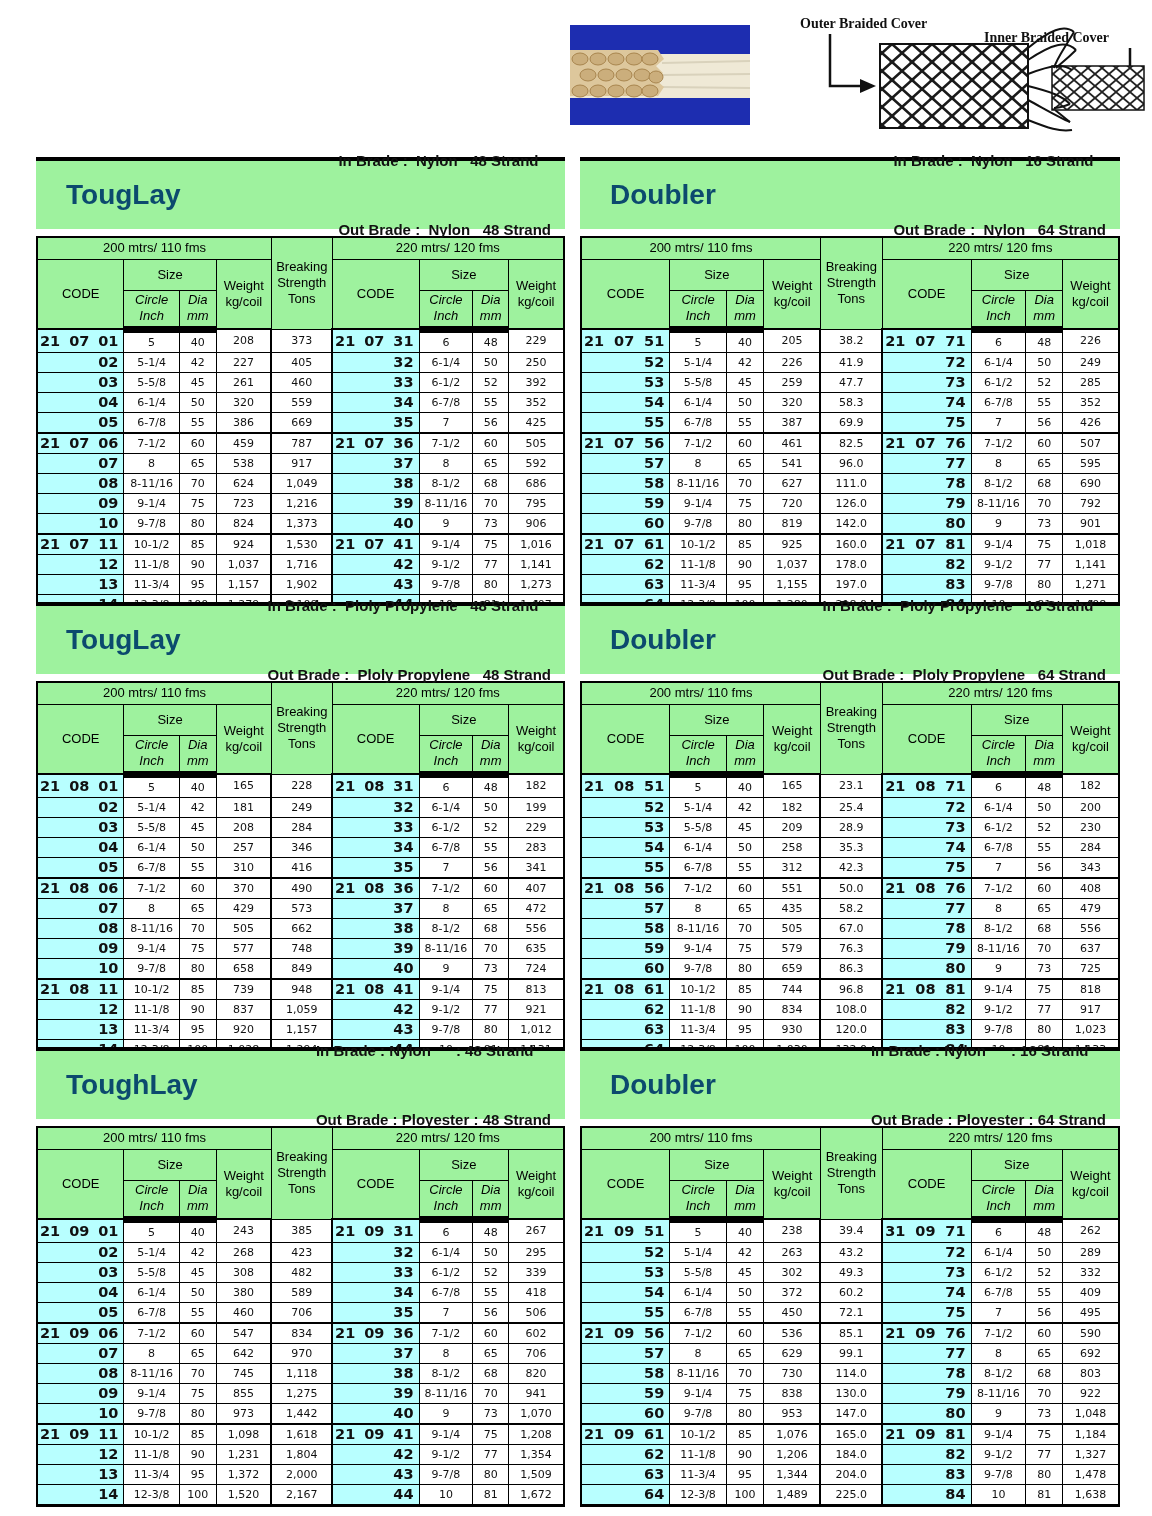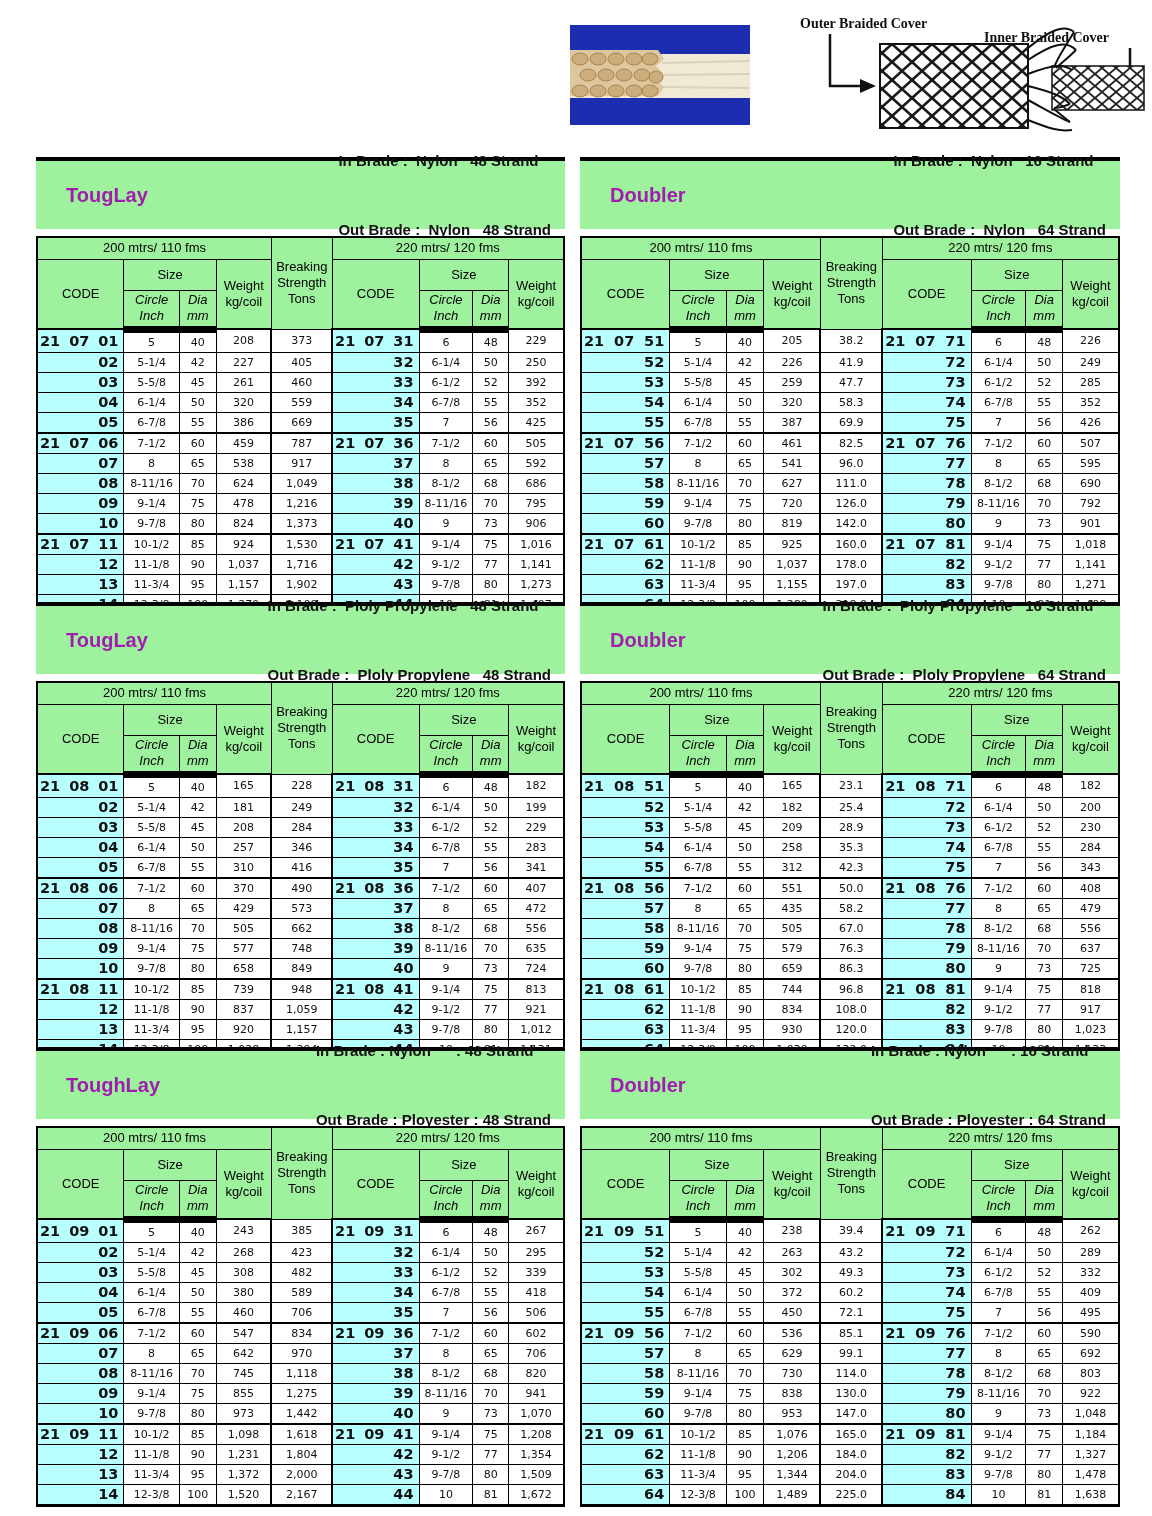--- a/index.html
+++ b/index.html
@@ -34,21 +34,21 @@
   .block{width:100%;}
   .band{
     border-top:4px solid #000;
     background:var(--green);
     height:68px;
     display:flex;align-items:center;
     margin-bottom:7px;
   }
   .band-title{
     margin-left:30px;
-    font-size:20px;font-weight:bold;color:#a21caf;
+    font-size:28px;font-weight:bold;color:#0c4a6e;
   }
   .band-specs{
     margin-left:auto;margin-right:14px;
     font-size:15px;font-weight:bold;color:#111;
     line-height:1.55;white-space:pre;
   }
   table.spec{
     width:100%;
     border-collapse:collapse;
     table-layout:fixed;
@@ -313,21 +313,21 @@
               <td class="tons">1,049</td>
               <td class="code">38</td>
               <td>8-1/2</td>
               <td>68</td>
               <td>686</td>
             </tr>
             <tr>
               <td class="code">09</td>
               <td>9-1/4</td>
               <td>75</td>
-              <td>478</td>
+              <td>723</td>
               <td class="tons">1,216</td>
               <td class="code">39</td>
               <td>8-11/16</td>
               <td>70</td>
               <td>795</td>
             </tr>
             <tr>
               <td class="code">10</td>
               <td>9-7/8</td>
               <td>80</td>
@@ -1267,21 +1267,21 @@
 mm</th>
         </tr>
       </thead>
       <tbody>
             <tr>
               <td class="code full">21 09 51</td>
               <td>5</td>
               <td>40</td>
               <td>238</td>
               <td class="tons">39.4</td>
-              <td class="code full">21 09 71</td>
+              <td class="code full">31 09 71</td>
               <td>6</td>
               <td>48</td>
               <td>262</td>
             </tr>
             <tr>
               <td class="code">52</td>
               <td>5-1/4</td>
               <td>42</td>
               <td>263</td>
               <td class="tons">43.2</td>

